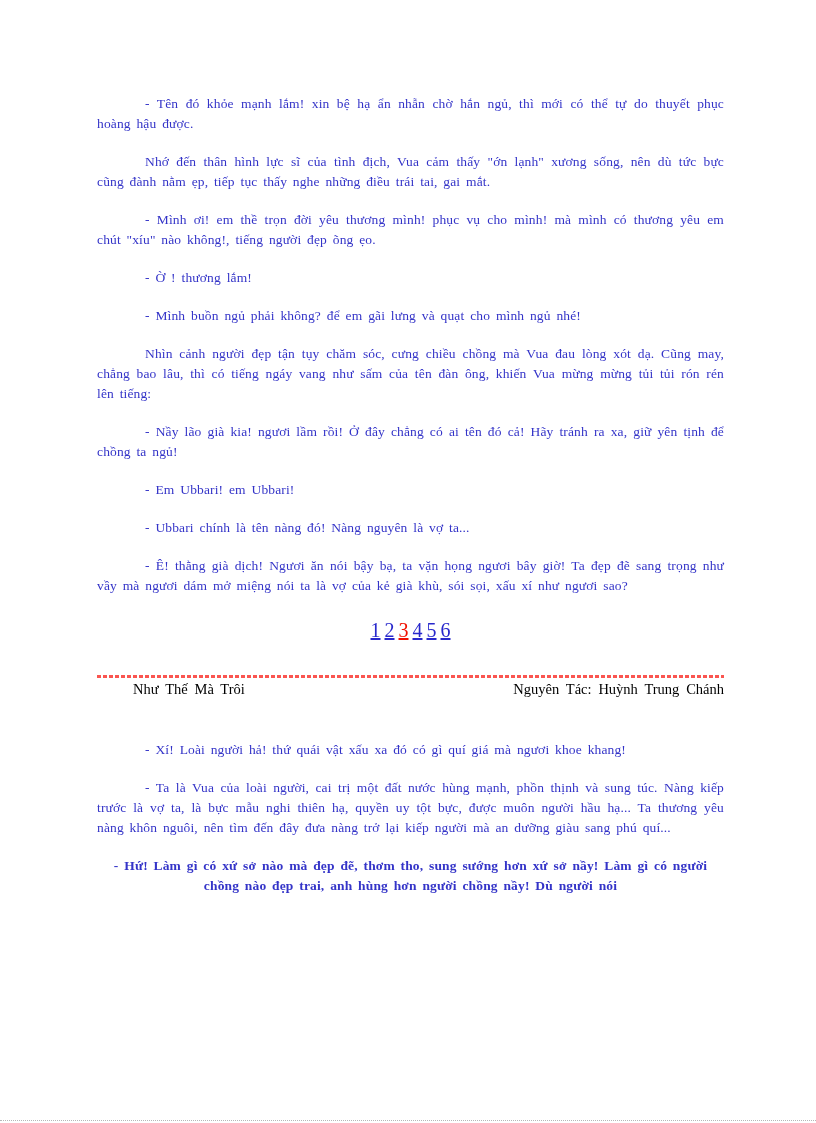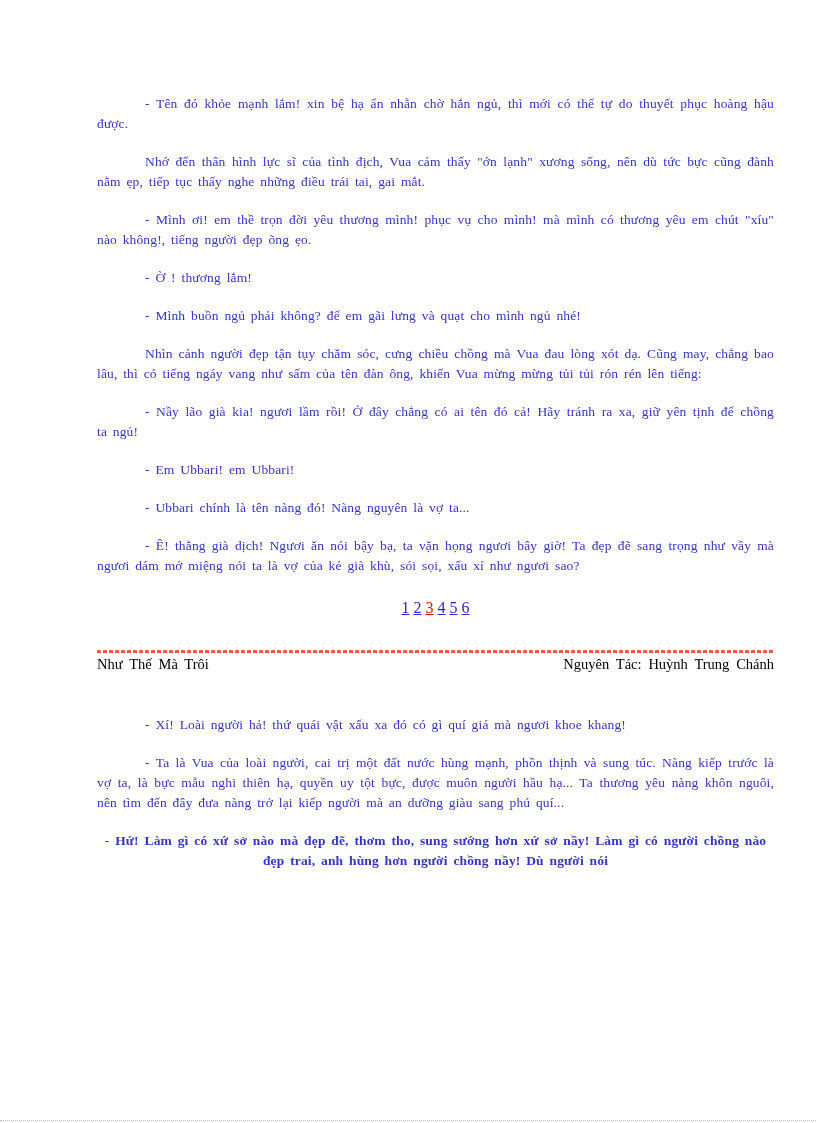--- a/index.html
+++ b/index.html
@@ -15,40 +15,40 @@
     width:816px;height:1123px;
     background:#ffffff;
     position:relative;
     overflow:hidden;
     font-family:"Liberation Serif","DejaVu Serif",serif;
     color:var(--text-blue);
   }
   .page{
     box-sizing:border-box;
     width:816px;height:1123px;
-    padding:94px 42px 0 97px;
+    padding:94px 92px 0 97px;
   }
   p.para{
     margin:0 0 18px 0;
     font-size:13.5px;
     line-height:20px;
     text-align:justify;
     text-indent:48px;
     word-spacing:0.17em;
     letter-spacing:0.01em;
   }
   p.para.centered{
     text-align:center;
     text-indent:0;
     font-weight:bold;
   }
   .pagination{
     margin-top:23px;
     text-align:center;
-    font-size:16px;
+    font-size:20px;
   }
   .pagination .pg{
     color:var(--link-blue);
     text-decoration:underline;
     margin:0 2px;
     cursor:pointer;
   }
   .pagination .pg.current{
     color:var(--current-red);
   }
@@ -61,20 +61,21 @@
   }
   .running-footer{
     display:flex;
     justify-content:space-between;
     align-items:baseline;
     margin-top:2px;
     color:var(--footer-black);
     font-size:14.5px;
     line-height:19px;
     word-spacing:0.22em;
+    margin-left:36px;
   }
   .bottom-text{
     margin-top:41px;
   }
   .page-edge{
     position:absolute;
     left:0;right:0;bottom:2px;
     border-bottom:1px dotted var(--dotted-gray);
   }
 </style>

